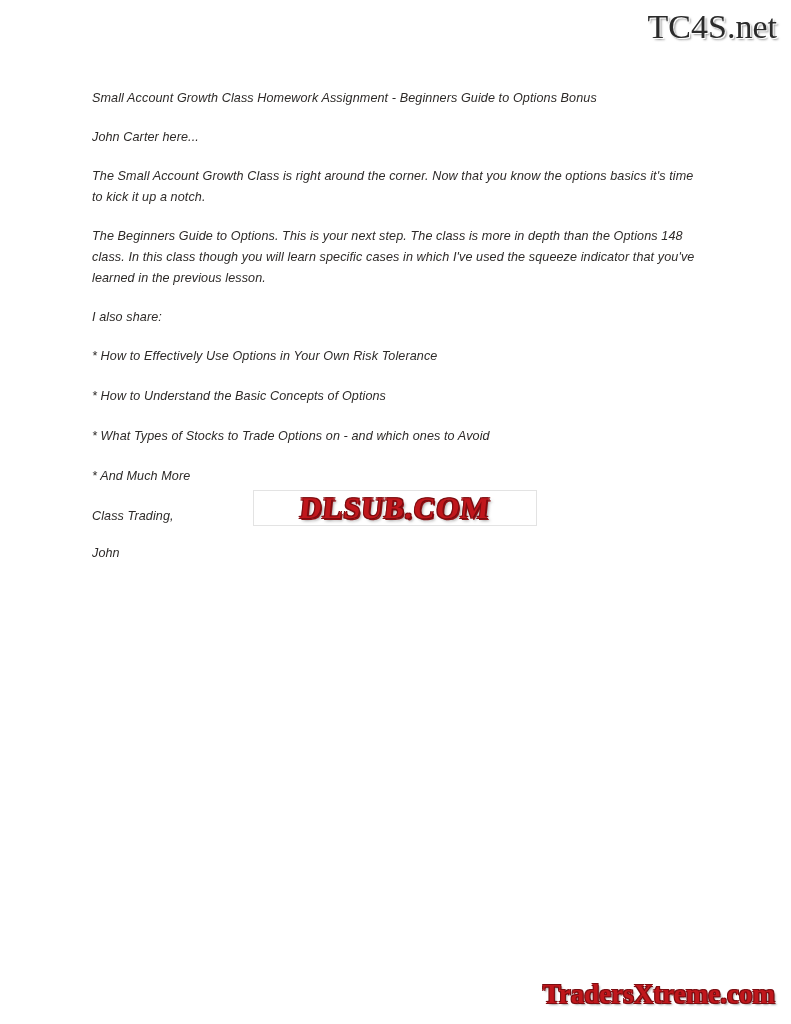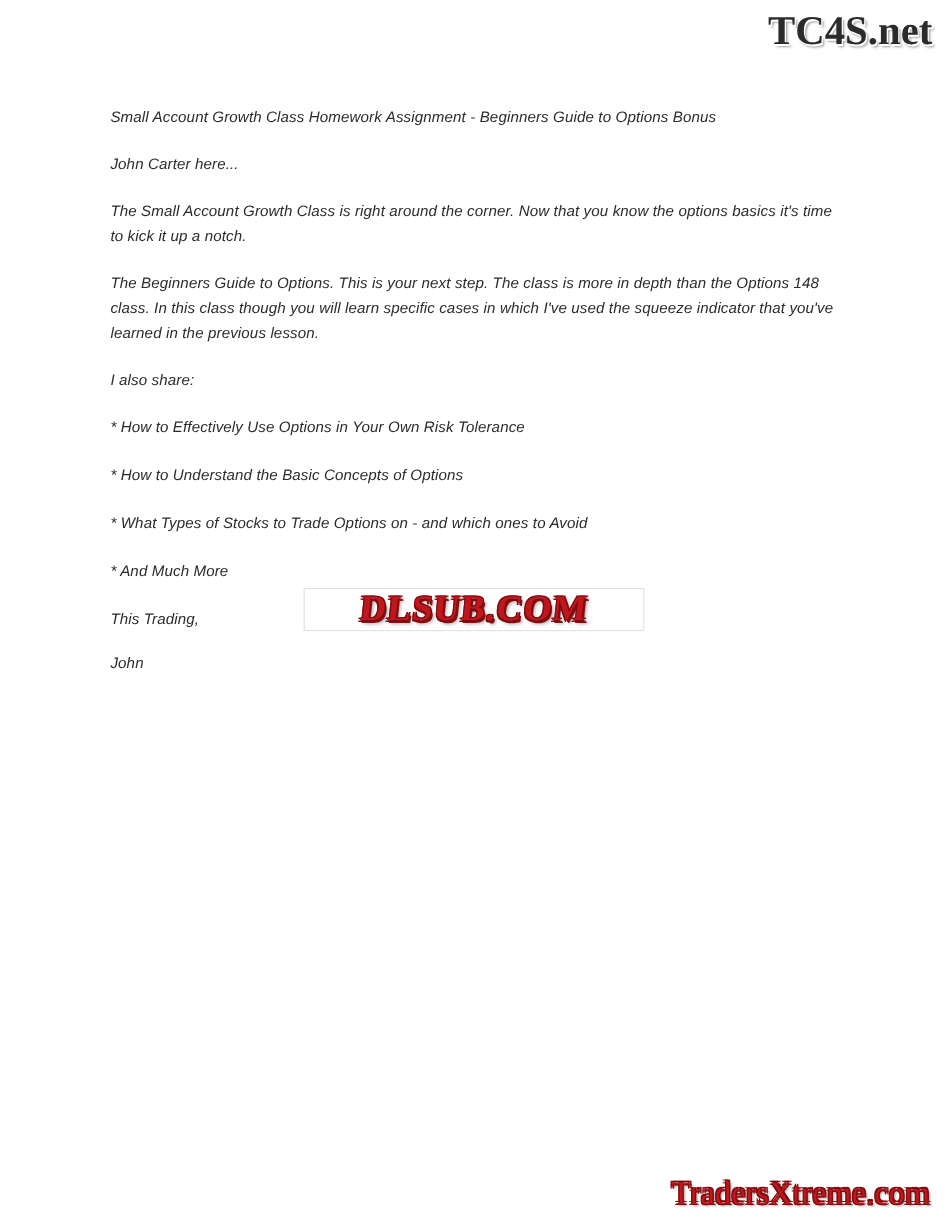--- a/index.html
+++ b/index.html
@@ -16,21 +16,21 @@
     overflow: hidden;
   }
 
   
   .wm-top {
     position: absolute;
     top: 8px;
     right: 14px;
     font-family: "Liberation Serif", serif;
     font-size: 34px;
-    font-weight: bold;
+    font-weight: normal;
     letter-spacing: 0px;
     color: #2b2b2b;
     text-shadow:
       1px 1px 0 #ffffff,
       2px 2px 2px rgba(120,120,120,0.75);
     white-space: nowrap;
   }
 
   
   .doc {
@@ -90,21 +90,21 @@
     white-space: nowrap;
     transform: skewX(-6deg);
   }
 
   
   .wm-bottom {
     position: absolute;
     right: 16px;
     bottom: 14px;
     font-family: "Liberation Serif", serif;
-    font-weight: normal;
+    font-weight: bold;
     font-size: 27px;
     letter-spacing: 0px;
     color: #c0171c;
     text-shadow:
       -1px -1px 0 #7c0c10,
        1px -1px 0 #7c0c10,
       -1px  1px 0 #7c0c10,
        1px  1px 0 #7c0c10,
        2px  2px 2px rgba(120,120,120,0.7);
     white-space: nowrap;
@@ -118,21 +118,21 @@
 <div class="doc">
   <p class="para">Small Account Growth Class Homework Assignment - Beginners Guide to Options Bonus</p>
   <p class="para">John Carter here...</p>
   <p class="para">The Small Account Growth Class is right around the corner. Now that you know the options basics it's time to kick it up a notch.</p>
   <p class="para">The Beginners Guide to Options. This is your next step. The class is more in depth than the Options 148 class. In this class though you will learn specific cases in which I've used the squeeze indicator that you've learned in the previous lesson.</p>
   <p class="para">I also share:</p>
   <p class="para bullet">* How to Effectively Use Options in Your Own Risk Tolerance</p>
   <p class="para bullet">* How to Understand the Basic Concepts of Options</p>
   <p class="para bullet">* What Types of Stocks to Trade Options on - and which ones to Avoid</p>
   <p class="para bullet">* And Much More</p>
-  <p class="para sign-1">This Trading,</p>
+  <p class="para sign-1">Class Trading,</p>
   <p class="para sign-2">John</p>
 </div>
 
 <div class="wm-center">
   <div class="band"></div>
   <div class="txt">DLSUB.COM</div>
 </div>
 
 <div class="wm-bottom">TradersXtreme.com</div>
 

